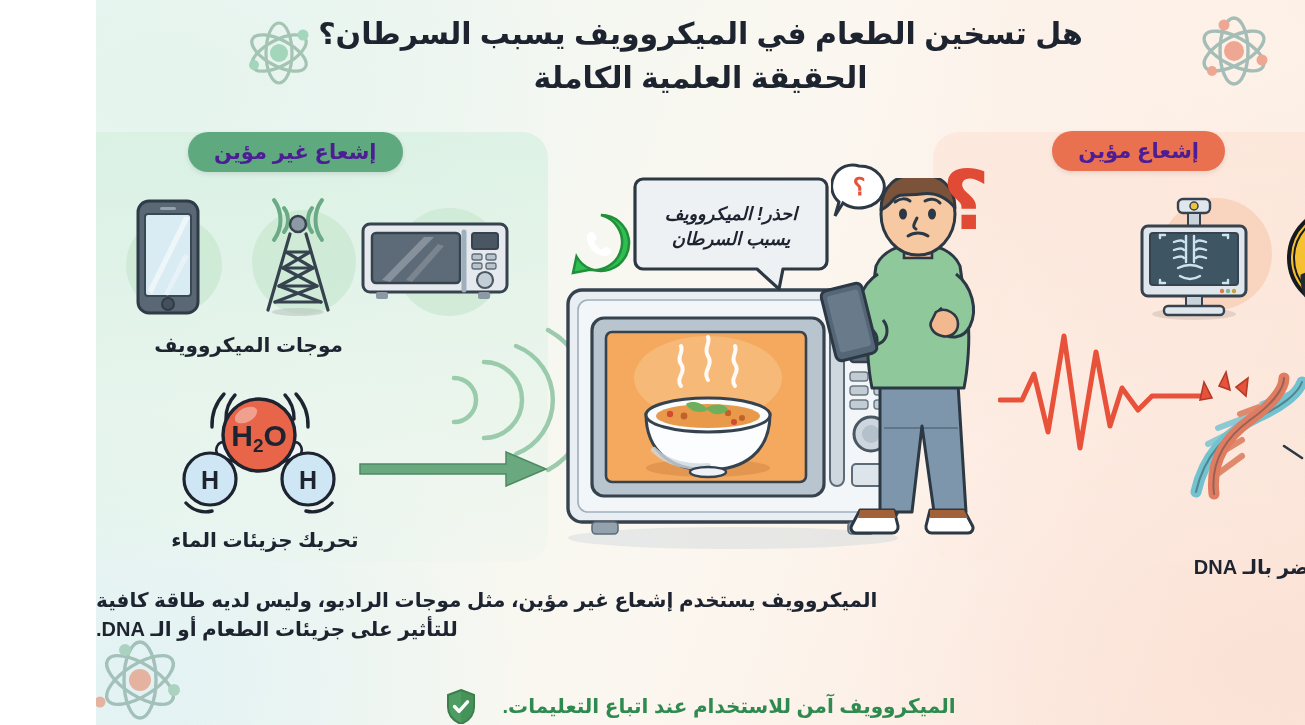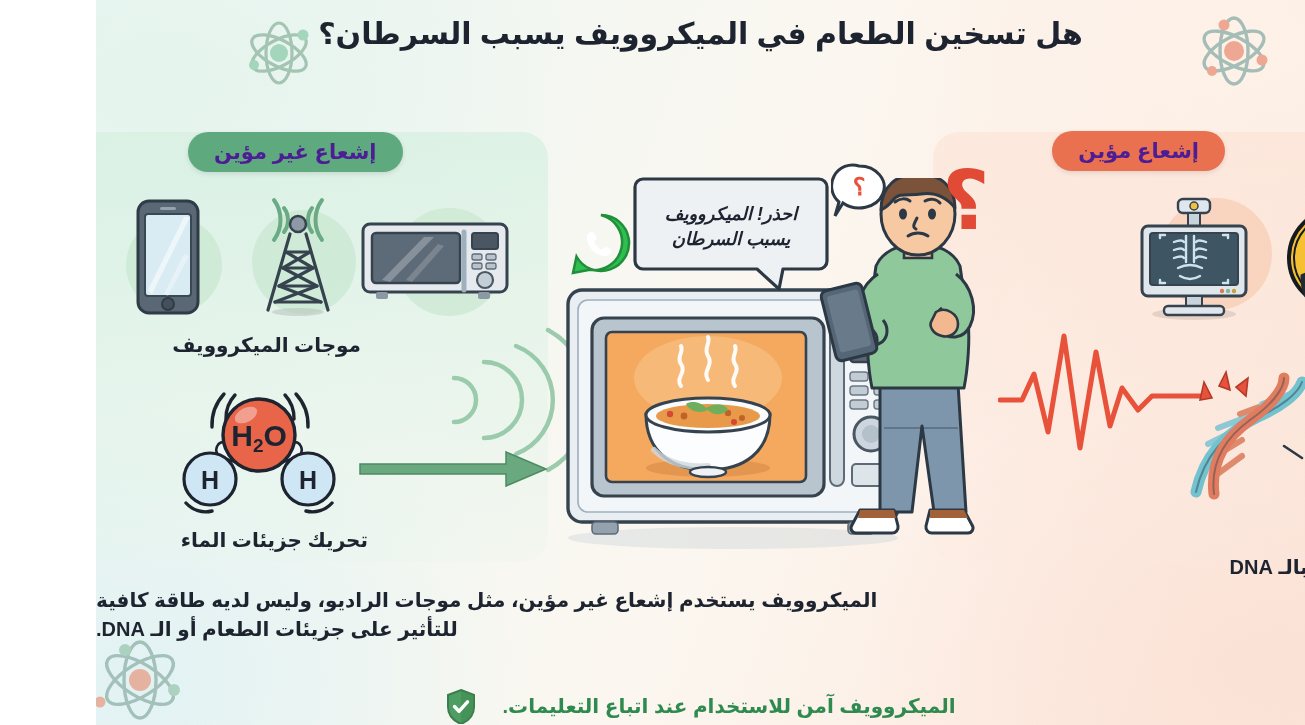--- a/index.html
+++ b/index.html
@@ -72,21 +72,21 @@
   }
   .badge-green { left: 92px; top: 132px; background: #5fa97f; }
   .badge-orange { right: 80px; top: 131px; background: #e9714f; }
 
   
   .caption {
     position: absolute;
     font-size: 20px;
     font-weight: 700;
     color: #1d2430;
-    text-align: right;
+    text-align: center;
     line-height: 1.25;
     z-index: 6;
     white-space: nowrap;
   }
 
   
   .summary {
     position: absolute;
     left: 0; right: 0;
     top: 586px;
@@ -180,20 +180,21 @@
       <path d="M14 58 h46 l8 16 a7 7 0 0 1 -6 10 h-50 a7 7 0 0 1 -6 -10z" fill="#91c9a6" opacity=".85"></path>
       <g stroke="#7bbd93" stroke-width="6" stroke-linecap="round">
         <line x1="62" y1="22" x2="74" y2="22"></line>
         <line x1="68" y1="16" x2="68" y2="28"></line>
       </g>
     </svg>
   </div>
 
   <div class="title-wrap">
     <div class="title-line">هل تسخين الطعام في الميكروويف يسبب السرطان؟</div>
+    <div class="title-line">الحقيقة العلمية الكاملة</div>
   </div>
 
   <div class="badge badge-green">إشعاع غير مؤين</div>
   <div class="badge badge-orange">إشعاع مؤين</div>
 
   <div class="abs" style="left:8px;top:190px;z-index:3;">
     <svg width="430" height="140" viewBox="0 0 430 140">
       <circle cx="70" cy="75" r="48" fill="#cbe8d2" opacity=".8"></circle>
       <circle cx="200" cy="72" r="52" fill="#cbe8d2" opacity=".8"></circle>
       <circle cx="345" cy="72" r="54" fill="#cbe8d2" opacity=".75"></circle>
@@ -269,21 +270,21 @@
       <circle cx="105" cy="50" r="36" fill="#e8654a" stroke="#1d2430" stroke-width="3.4"></circle>
       <ellipse cx="92" cy="30" rx="12" ry="7" fill="#ffffff" opacity=".38" transform="rotate(-28 92 30)"></ellipse>
       <circle cx="56" cy="94" r="26" fill="#cfe6f5" stroke="#1d2430" stroke-width="3.2"></circle>
       <circle cx="154" cy="94" r="26" fill="#cfe6f5" stroke="#1d2430" stroke-width="3.2"></circle>
       <text x="105" y="61" text-anchor="middle" font-family="'Liberation Sans',sans-serif" font-size="30" font-weight="700" fill="#1d2430">H<tspan font-size="19" dy="6">2</tspan><tspan dy="-6">O</tspan></text>
       <text x="56" y="104" text-anchor="middle" font-family="'Liberation Sans',sans-serif" font-size="25" font-weight="700" fill="#1d2430">H</text>
       <text x="154" y="104" text-anchor="middle" font-family="'Liberation Sans',sans-serif" font-size="25" font-weight="700" fill="#1d2430">H</text>
     </svg>
   </div>
 
-  <div class="caption" style="left:42px;top:528px;width:230px;">تحريك جزيئات الماء</div>
+  <div class="caption" style="left:54px;top:528px;width:230px;">تحريك جزيئات الماء</div>
 
   <div class="abs" style="left:262px;top:448px;z-index:4;">
     <svg width="192" height="42" viewBox="0 0 192 42">
       <path d="M2 16 h146 v-12 l40 17 l-40 17 v-12 h-146 z" fill="#6aa87f" stroke="#4d8a63" stroke-width="1.5"></path>
     </svg>
   </div>
 
   <div class="abs" style="left:332px;top:300px;z-index:3;">
     <svg width="140" height="200" viewBox="0 0 140 200">
       <g stroke="#8cc4a1" stroke-width="4.5" fill="none" stroke-linecap="round" opacity=".85">

